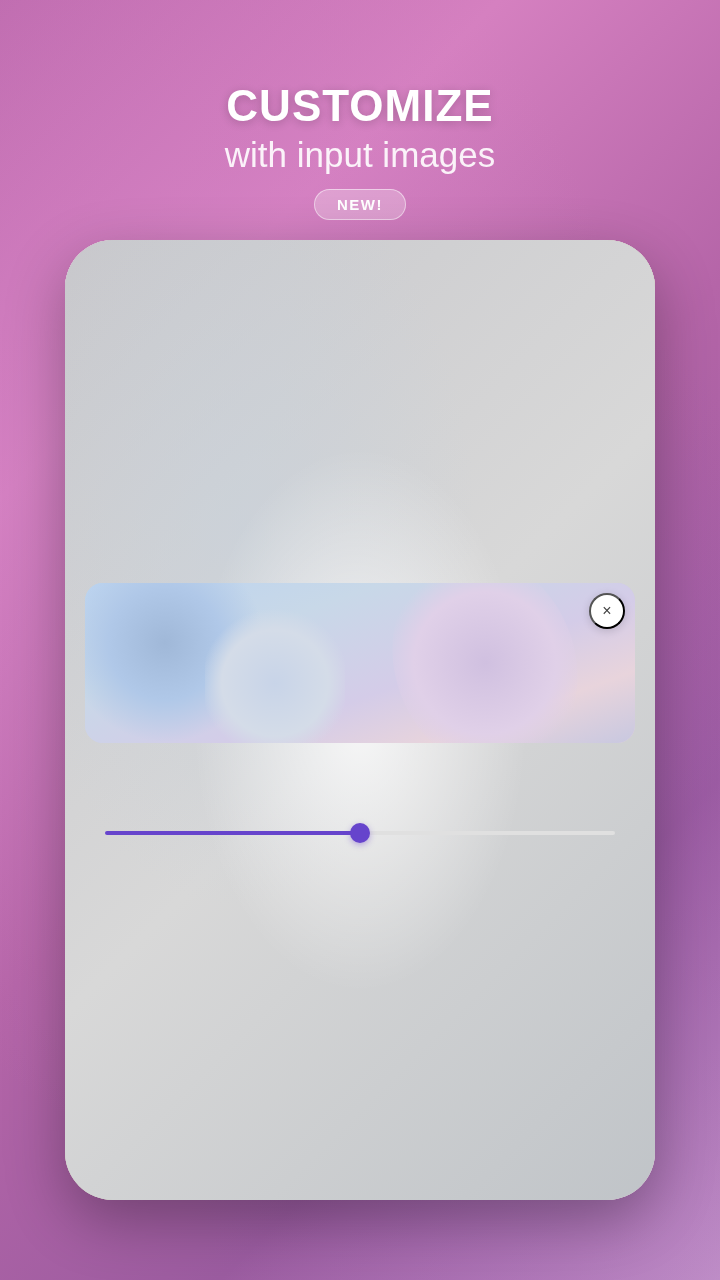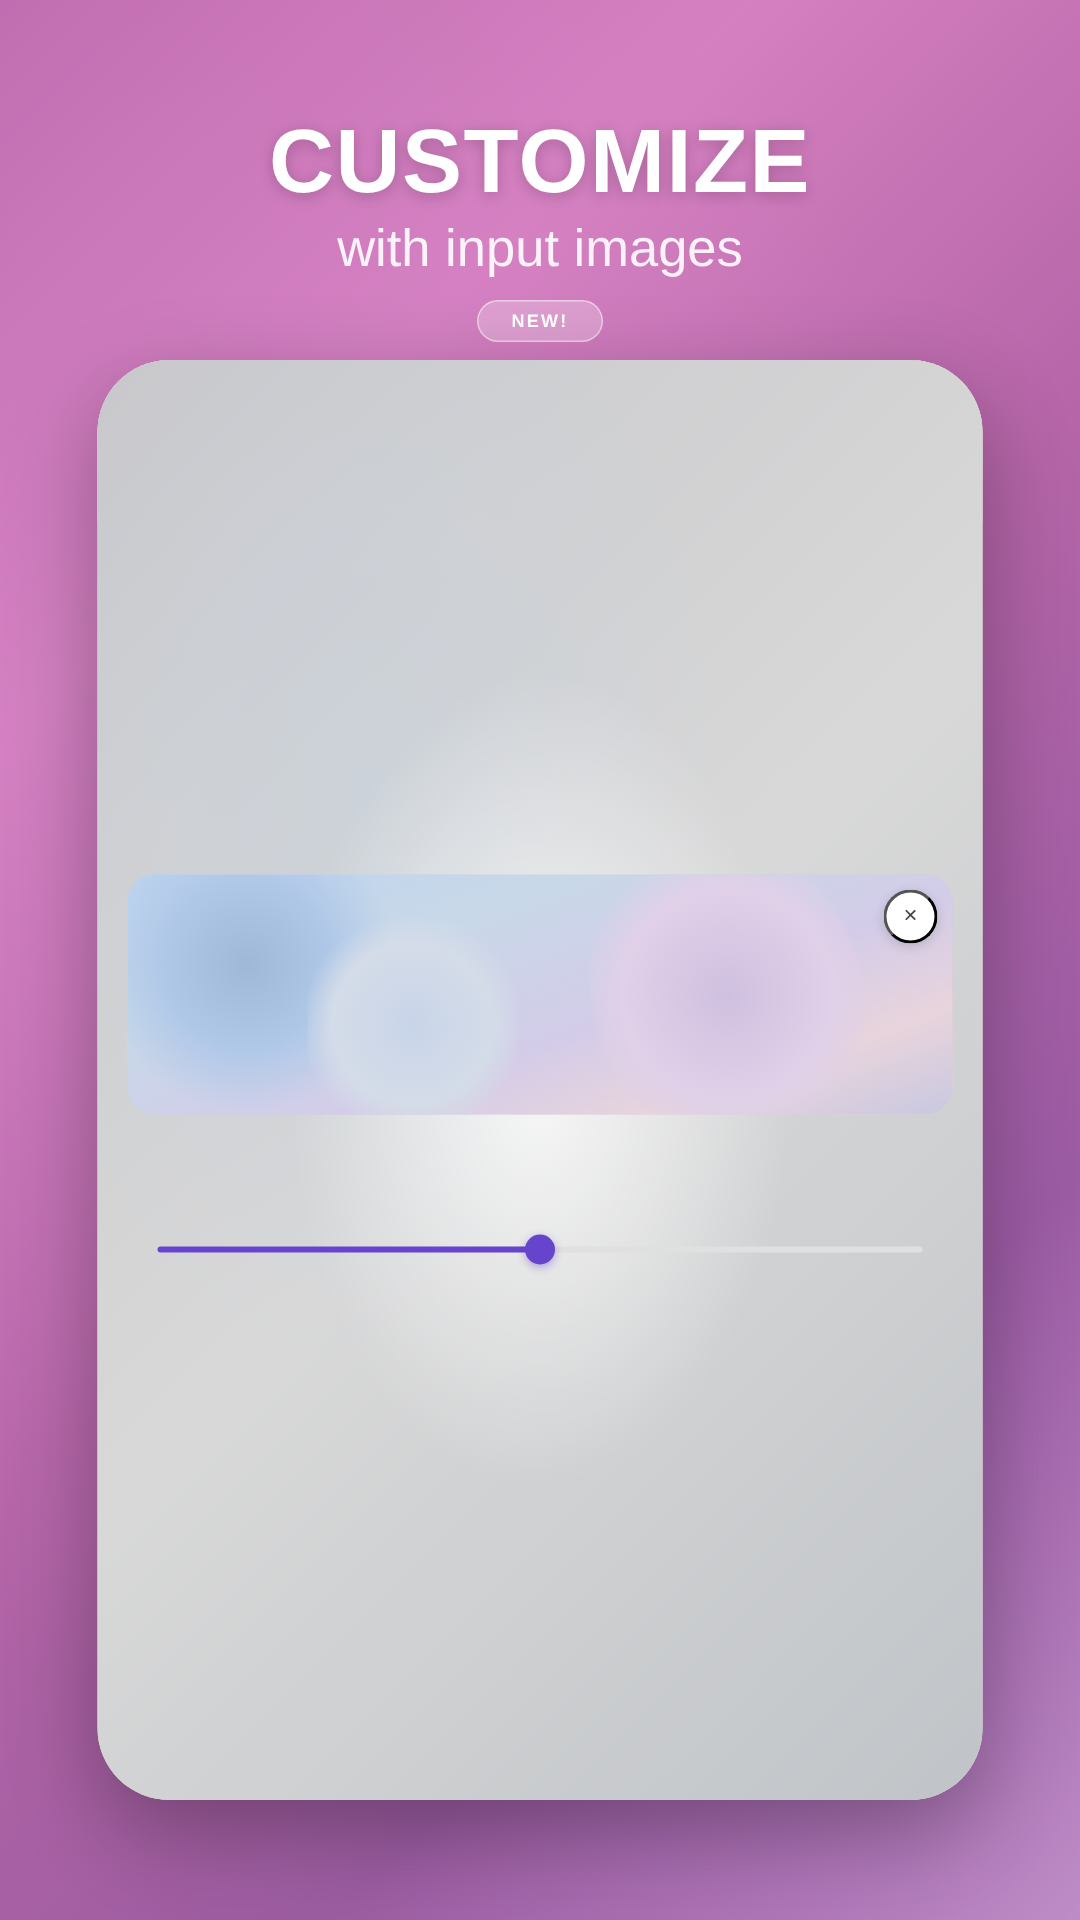--- a/index.html
+++ b/index.html
@@ -31,41 +31,41 @@
       height: 300px;
       display: flex;
       flex-direction: column;
       align-items: center;
       justify-content: center;
       z-index: 1;
     }
 
     .promo-title {
       color: white;
-      font-size: 60px;
+      font-size: 44px;
       font-weight: 900;
       letter-spacing: 1px;
       text-shadow: 0 2px 10px rgba(0,0,0,0.2);
     }
 
     .promo-subtitle {
       color: rgba(255,255,255,0.9);
       font-size: 35px;
       font-weight: 500;
       margin-top: 4px;
     }
 
     .new-badge {
       margin-top: 14px;
       background: rgba(255,255,255,0.25);
       border: 1.5px solid rgba(255,255,255,0.5);
       border-radius: 20px;
       padding: 6px 22px;
       color: white;
-      font-size: 12px;
+      font-size: 15px;
       font-weight: 700;
       letter-spacing: 1.5px;
     }
 
     .phone-wrapper {
       position: relative;
       z-index: 2;
       margin-top: 160px;
       width: 590px;
       min-height: 960px;

